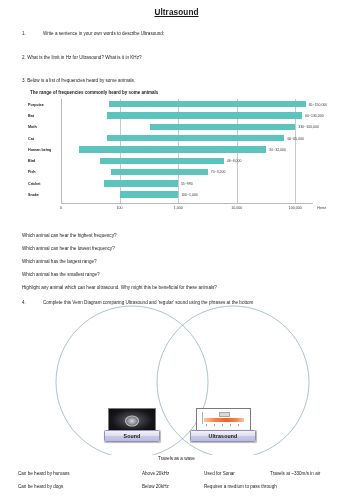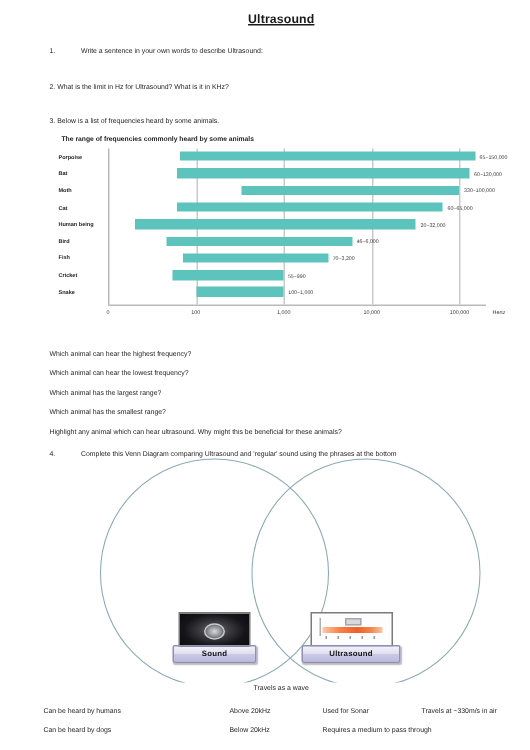--- a/index.html
+++ b/index.html
@@ -14,21 +14,20 @@
     position: relative;
     font-family: "Liberation Sans", sans-serif;
     color: #1a1a1a;
     overflow: hidden;
   }
 
   .page {
     position: absolute;
     inset: 0;
     background: #fff;
-    margin-left: 11px;
   }
 
   
   .doc-title {
     position: absolute;
     top: 8px;
     left: 0;
     width: 353px;
     text-align: center;
     font-size: 8.2px;

